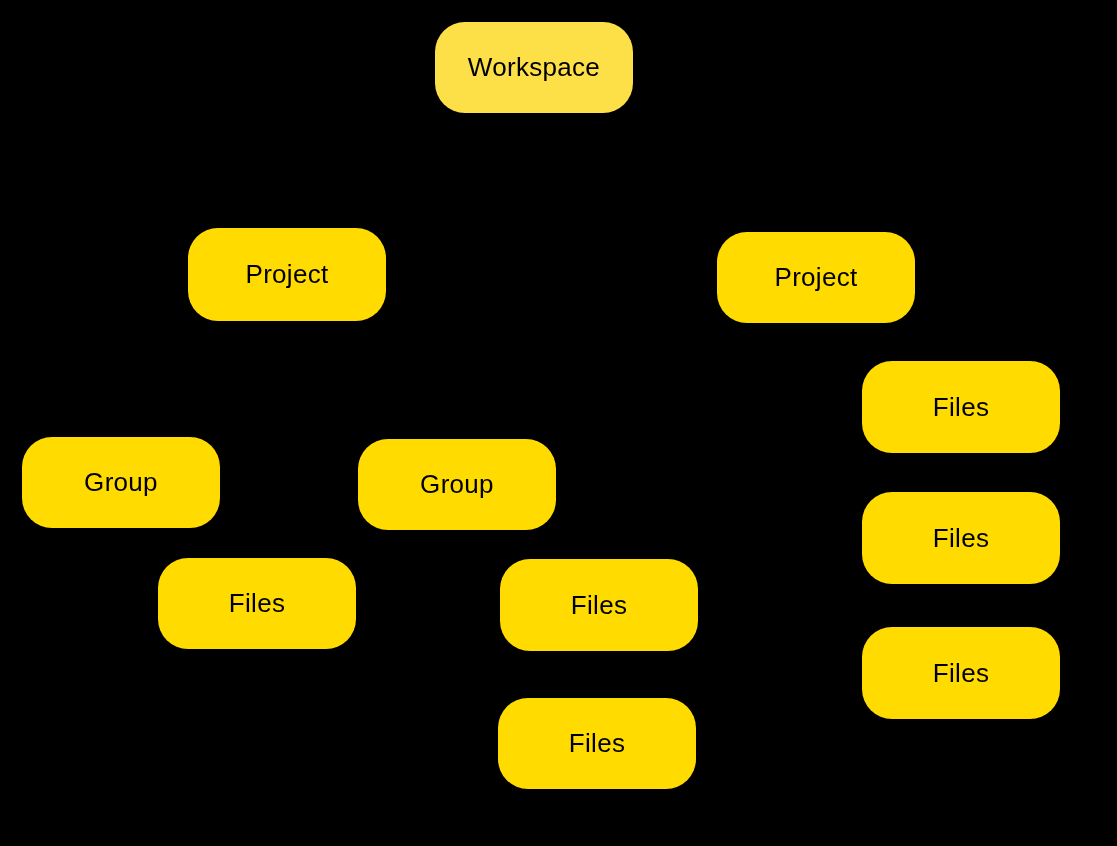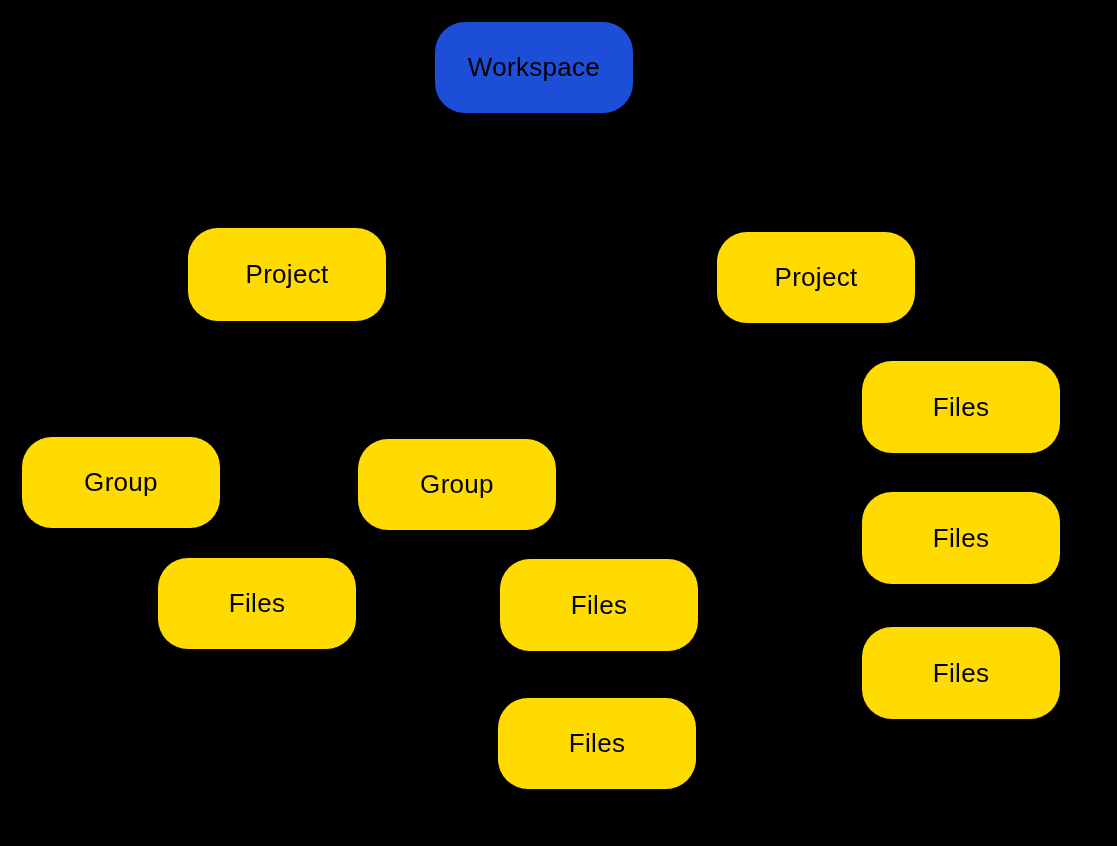--- a/index.html
+++ b/index.html
@@ -62,21 +62,21 @@
       <line x1="287" y1="274.5" x2="121" y2="482.5" stroke="#000000" stroke-width="2"></line>
       <line x1="287" y1="274.5" x2="457" y2="484.5" stroke="#000000" stroke-width="2"></line>
       <line x1="121" y1="482.5" x2="257" y2="603.5" stroke="#000000" stroke-width="2"></line>
       <line x1="457" y1="484.5" x2="599" y2="605" stroke="#000000" stroke-width="2"></line>
       <line x1="599" y1="605" x2="597" y2="743.5" stroke="#000000" stroke-width="2"></line>
       <line x1="816" y1="277.5" x2="961" y2="407" stroke="#000000" stroke-width="2"></line>
       <line x1="816" y1="277.5" x2="961" y2="538" stroke="#000000" stroke-width="2"></line>
       <line x1="816" y1="277.5" x2="961" y2="673" stroke="#000000" stroke-width="2"></line>
     </svg>
 
-  <div class="node n-workspace" style="background: #1d4ed8;">
+  <div class="node n-workspace" style="background: #fde047;">
     <span class="node-label" style="color: rgb(0, 0, 0);">Workspace</span>
   </div>
 
   <div class="node n-project-left" style="background: rgb(255, 219, 0);">
     <span class="node-label" style="color: rgb(0, 0, 0);">Project</span>
   </div>
 
   <div class="node n-project-right" style="background: rgb(255, 219, 0);">
     <span class="node-label" style="color: rgb(0, 0, 0);">Project</span>
   </div>

